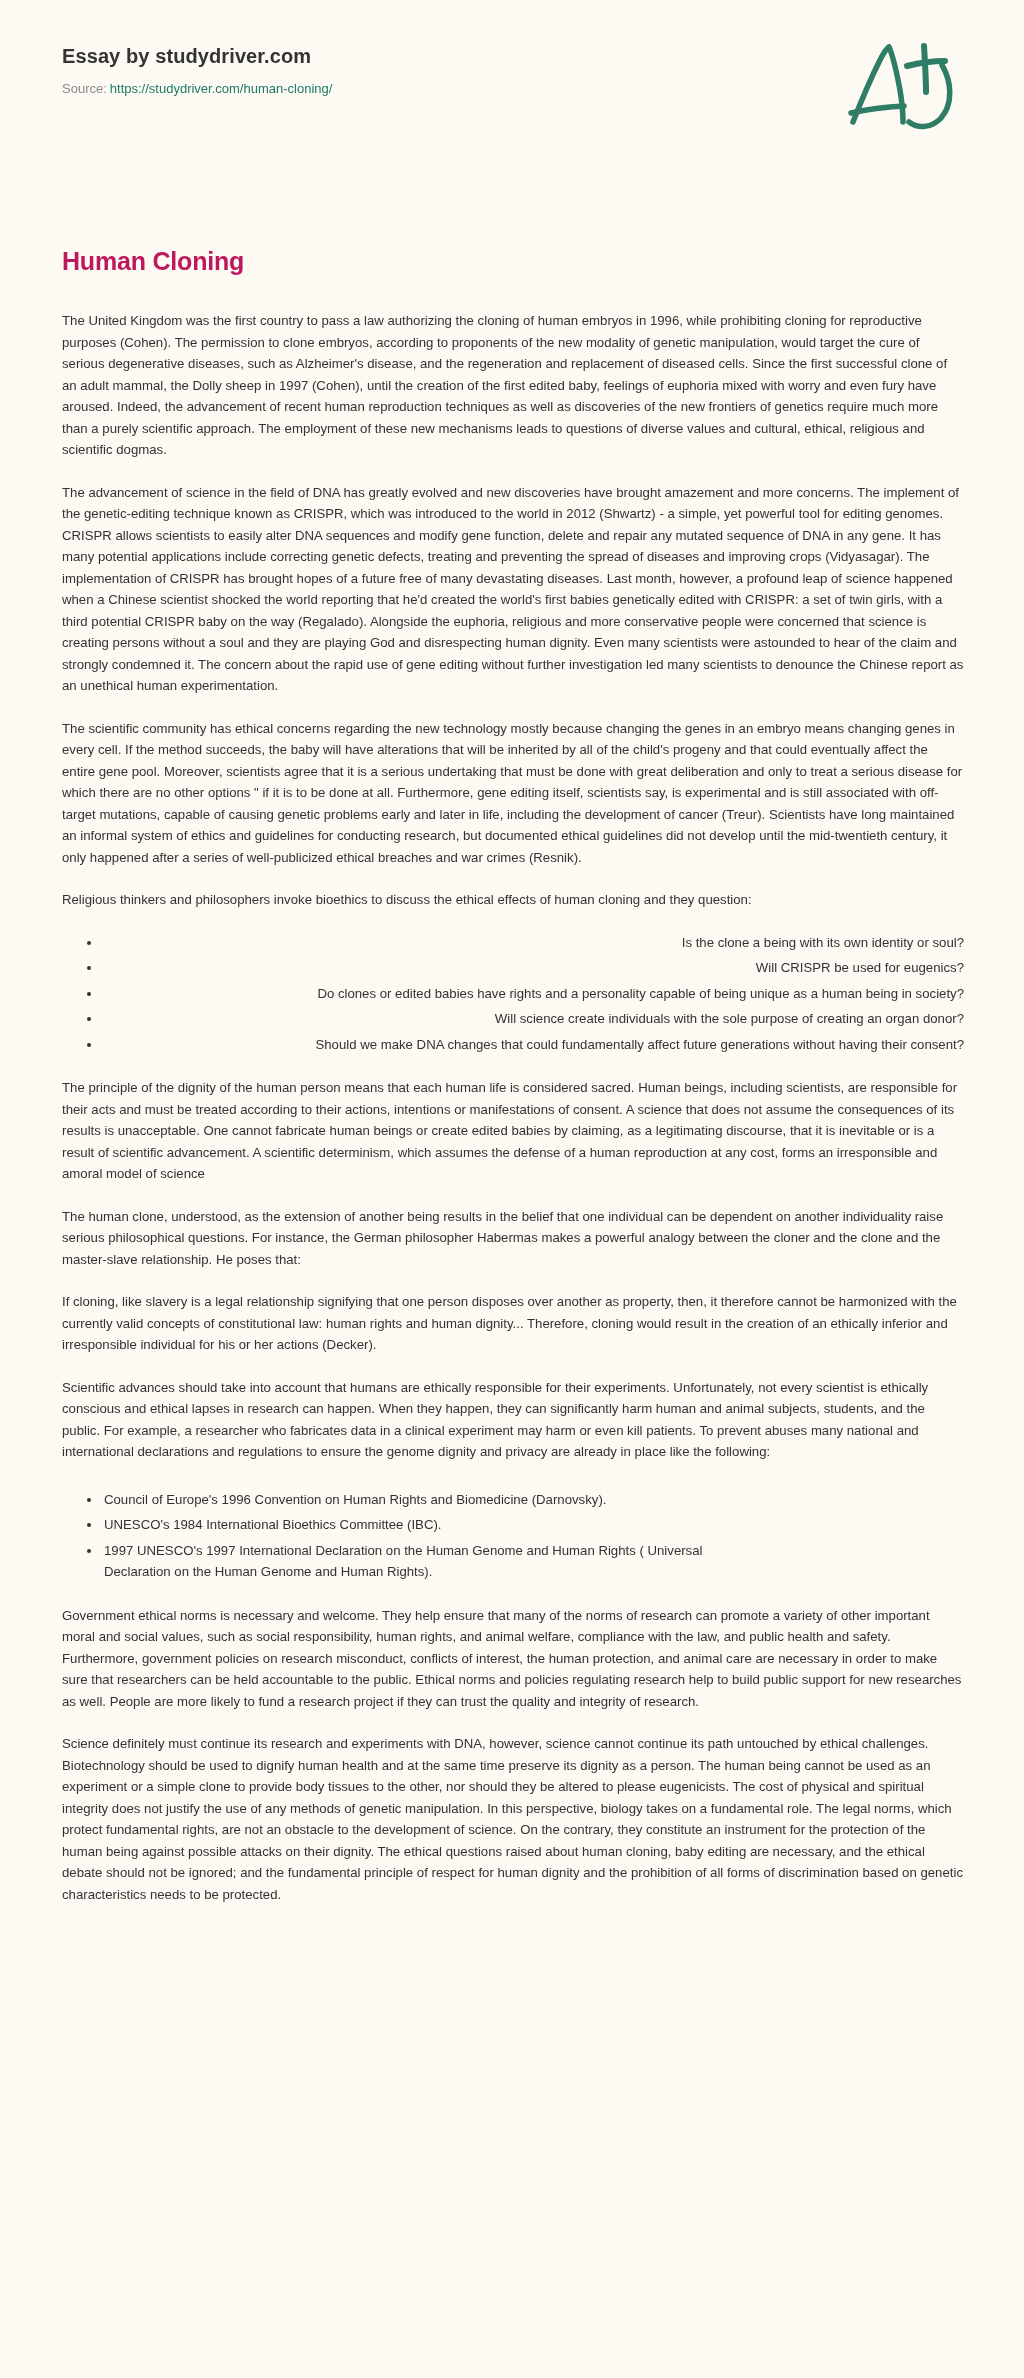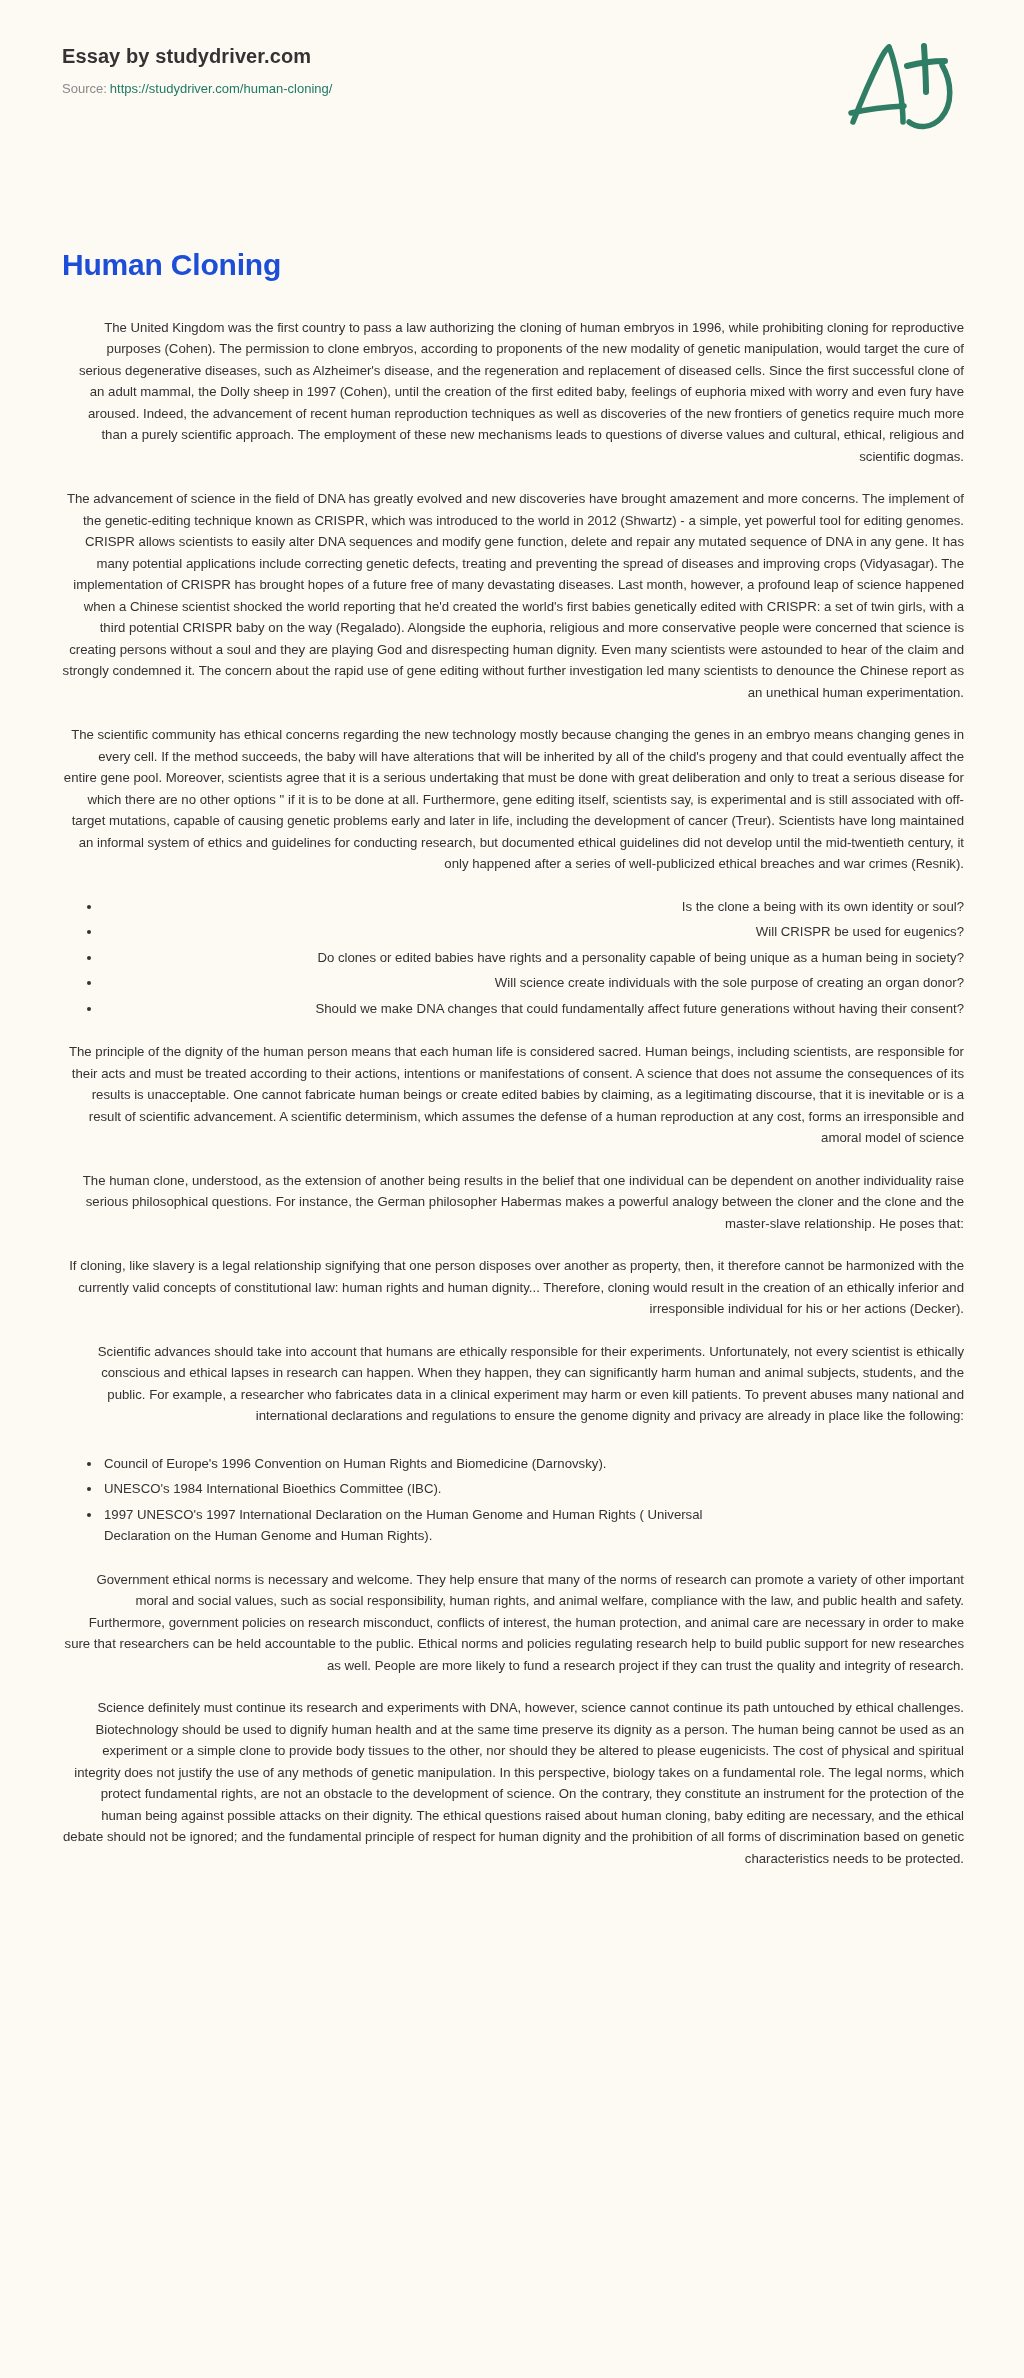--- a/index.html
+++ b/index.html
@@ -66,37 +66,37 @@
     width: 130px;
     height: 100px;
   }
 
   
   .article {
     padding: 0 60px 40px 62px;
     box-sizing: border-box;
   }
   .essay-title {
-    font-size: 30px;
+    font-size: 25px;
     font-weight: bold;
-    color: #1d4ed8;
+    color: #be185d;
     margin: 96px 0 0 0;
     letter-spacing: -0.2px;
     line-height: 1.25;
   }
   .body-wrap {
     margin-top: 33px;
     max-width: 903px;
   }
   .para {
     font-size: 13.2px;
     line-height: 21.5px;
     color: #333333;
     margin: 0 0 21px 0;
-    text-align: right;
+    text-align: left;
   }
   .para:last-child { margin-bottom: 16px; }
 
   ul.bullets {
     margin: 18px 0 22px 0;
     padding-left: 40px;
     list-style: none;
   }
   ul.bullets li {
     position: relative;
@@ -156,20 +156,21 @@
 
   <div class="article">
 
     <h1 class="essay-title">Human Cloning</h1>
 
     <div class="body-wrap">
 
       <p class="para">The United Kingdom was the first country to pass a law authorizing the cloning of human embryos in 1996, while prohibiting cloning for reproductive purposes (Cohen). The permission to clone embryos, according to proponents of the new modality of genetic manipulation, would target the cure of serious degenerative diseases, such as Alzheimer's disease, and the regeneration and replacement of diseased cells. Since the first successful clone of an adult mammal, the Dolly sheep in 1997 (Cohen), until the creation of the first edited baby, feelings of euphoria mixed with worry and even fury have aroused. Indeed, the advancement of recent human reproduction techniques as well as discoveries of the new frontiers of genetics require much more than a purely scientific approach. The employment of these new mechanisms leads to questions of diverse values and cultural, ethical, religious and scientific dogmas.</p>
       <p class="para">The advancement of science in the field of DNA has greatly evolved and new discoveries have brought amazement and more concerns. The implement of the genetic-editing technique known as CRISPR, which was introduced to the world in 2012 (Shwartz) - a simple, yet powerful tool for editing genomes. CRISPR allows scientists to easily alter DNA sequences and modify gene function, delete and repair any mutated sequence of DNA in any gene. It has many potential applications include correcting genetic defects, treating and preventing the spread of diseases and improving crops (Vidyasagar). The implementation of CRISPR has brought hopes of a future free of many devastating diseases. Last month, however, a profound leap of science happened when a Chinese scientist shocked the world reporting that he'd created the world's first babies genetically edited with CRISPR: a set of twin girls, with a third potential CRISPR baby on the way (Regalado). Alongside the euphoria, religious and more conservative people were concerned that science is creating persons without a soul and they are playing God and disrespecting human dignity. Even many scientists were astounded to hear of the claim and strongly condemned it. The concern about the rapid use of gene editing without further investigation led many scientists to denounce the Chinese report as an unethical human experimentation.</p>
       <p class="para">The scientific community has ethical concerns regarding the new technology mostly because changing the genes in an embryo means changing genes in every cell. If the method succeeds, the baby will have alterations that will be inherited by all of the child's progeny and that could eventually affect the entire gene pool. Moreover, scientists agree that it is a serious undertaking that must be done with great deliberation and only to treat a serious disease for which there are no other options " if it is to be done at all. Furthermore, gene editing itself, scientists say, is experimental and is still associated with off-target mutations, capable of causing genetic problems early and later in life, including the development of cancer (Treur). Scientists have long maintained an informal system of ethics and guidelines for conducting research, but documented ethical guidelines did not develop until the mid-twentieth century, it only happened after a series of well-publicized ethical breaches and war crimes (Resnik).</p>
+      <p class="para">Religious thinkers and philosophers invoke bioethics to discuss the ethical effects of human cloning and they question:</p>
 
       <ul class="bullets wide">
         <li>Is the clone a being with its own identity or soul?</li>
         <li>Will CRISPR be used for eugenics?</li>
         <li>Do clones or edited babies have rights and a personality capable of being unique as a human being in society?</li>
         <li>Will science create individuals with the sole purpose of creating an organ donor?</li>
         <li>Should we make DNA changes that could fundamentally affect future generations without having their consent?</li>
       </ul>
 
       <p class="para">The principle of the dignity of the human person means that each human life is considered sacred. Human beings, including scientists, are responsible for their acts and must be treated according to their actions, intentions or manifestations of consent. A science that does not assume the consequences of its results is unacceptable. One cannot fabricate human beings or create edited babies by claiming, as a legitimating discourse, that it is inevitable or is a result of scientific advancement. A scientific determinism, which assumes the defense of a human reproduction at any cost, forms an irresponsible and amoral model of science</p>

